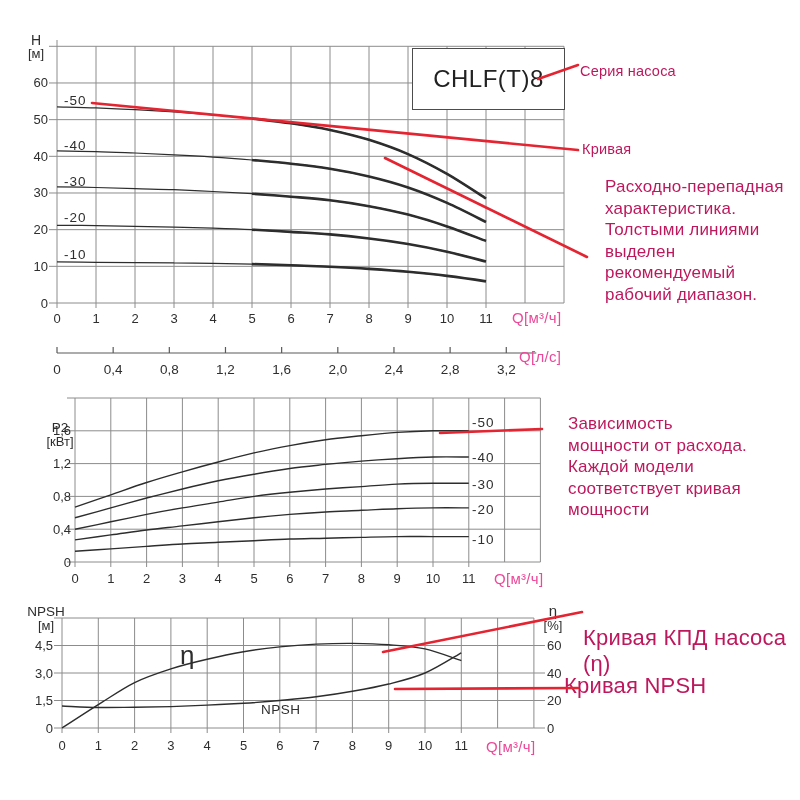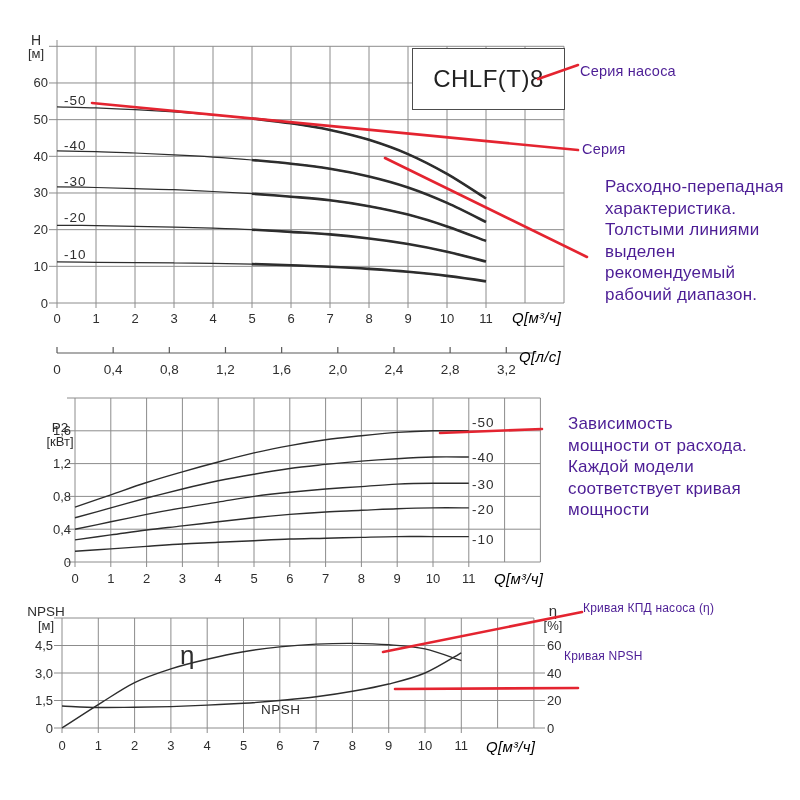--- a/index.html
+++ b/index.html
@@ -5,24 +5,24 @@
   html,body{margin:0;padding:0;background:#fff;}
   .stage{position:relative;width:800px;height:800px;background:#ffffff;overflow:hidden;
          font-family:"Liberation Sans",sans-serif;}
   .abs{position:absolute;left:0;top:0;}
   svg text{font-family:"Liberation Sans",sans-serif;fill:#2e2e2e;}
   .title-box{position:absolute;left:412px;top:48px;width:151px;height:60px;background:#fff;
              border:1.4px solid #4c4c4c;display:flex;align-items:center;justify-content:center;
              font-size:24px;letter-spacing:.5px;color:#222;}
   .axis-head{position:absolute;text-align:center;color:#2e2e2e;font-size:14px;line-height:14px;}
   .axis-head .unit{font-size:13px;}
-  .xunit{position:absolute;font-size:15px;color:#000000;letter-spacing:.3px;font-style:italic;}
-  .callout{position:absolute;color:#4c1d95;}
+  .xunit{position:absolute;font-size:15px;color:#ec4899;letter-spacing:.3px;}
+  .callout{position:absolute;color:#be185d;}
   .c-small{font-size:14.5px;letter-spacing:.2px;}
-  .c-big{font-size:12px;letter-spacing:.2px;}
+  .c-big{font-size:22px;letter-spacing:.2px;margin-top:24px;}
   .note{white-space:pre-line;font-size:17px;line-height:21.6px;letter-spacing:.2px;}
   #red-svg{pointer-events:none;}
 </style>
 </head>
 <body>
 
 <div class="stage">
 
   <svg id="base-svg" class="abs" width="800" height="800" viewBox="0 0 800 800">
       <g>
@@ -224,21 +224,21 @@
     <span style="display:block">η</span>
     <span style="display:block" class="unit">[%]</span>
   </div>
 
   <div class="xunit" style="left:512px;top:309px;">Q[м³/ч]</div>
   <div class="xunit" style="left:519px;top:348px;">Q[л/с]</div>
   <div class="xunit" style="left:494px;top:570px;">Q[м³/ч]</div>
   <div class="xunit" style="left:486px;top:738px;">Q[м³/ч]</div>
 
   <div class="callout c-small" style="left:580px;top:63px;">Серия насоса</div>
-  <div class="callout c-small" style="left:582px;top:141px;">Серия</div>
+  <div class="callout c-small" style="left:582px;top:141px;">Кривая</div>
   <div class="callout note" style="left:605px;top:176px;width:205px;">Расходно-перепадная
 характеристика.
 Толстыми линиями
 выделен
 рекомендуемый
 рабочий диапазон.</div>
   <div class="callout note" style="left:568px;top:401px;width:215px;margin-top:12px;">Зависимость
 мощности от расхода.
 Каждой модели
 соответствует кривая

